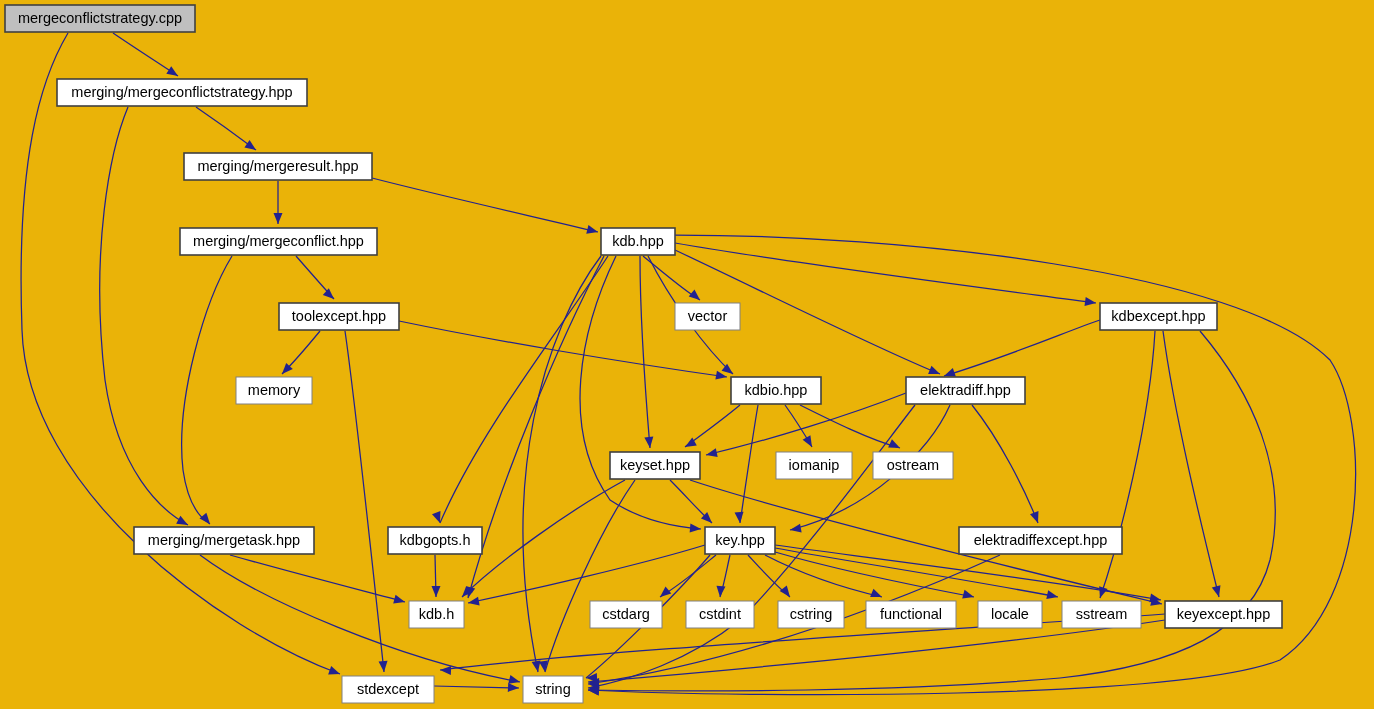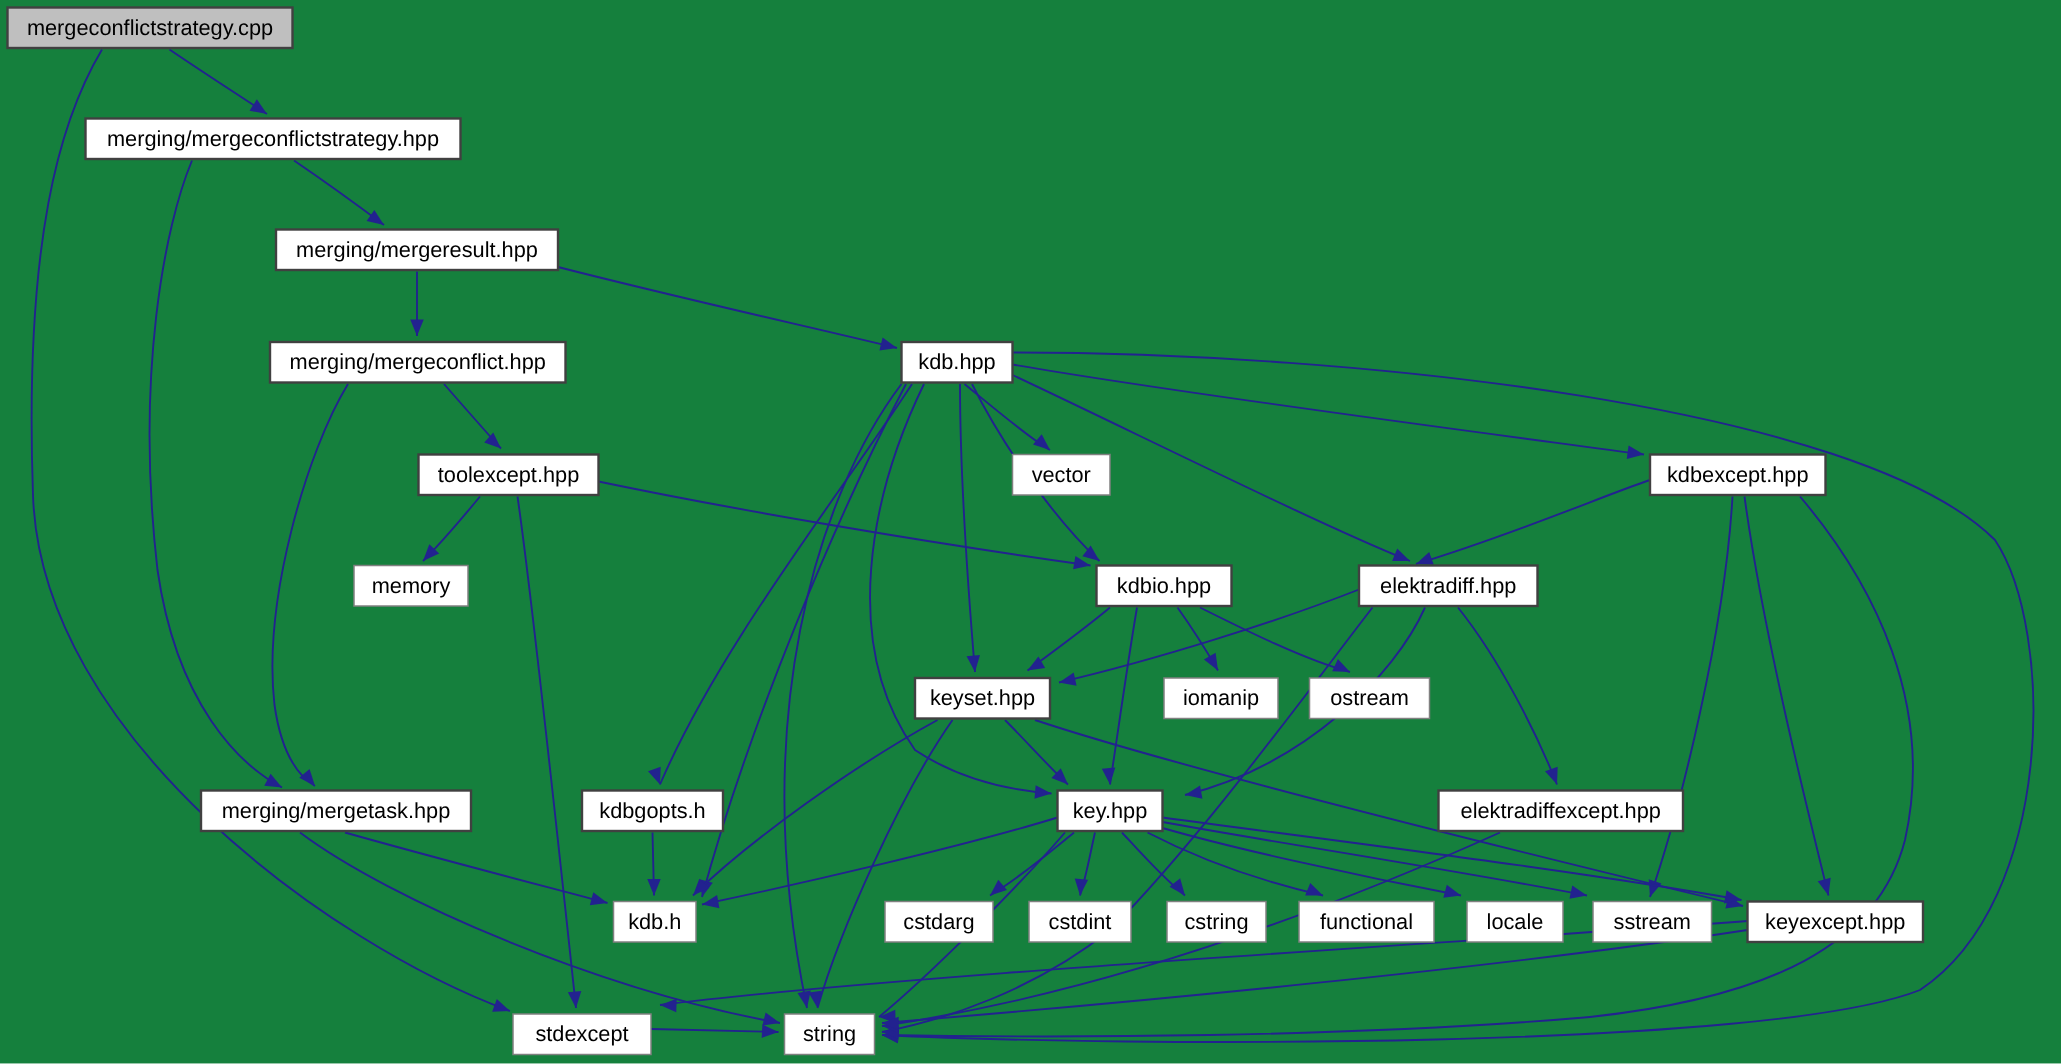--- a/index.html
+++ b/index.html
@@ -4,21 +4,21 @@
 <style>
   html, body {
     margin: 0;
     padding: 0;
     background: #ffffff;
   }
   #graph-root {
     position: relative;
     width: 1374px;
     height: 709px;
-    background: #15803d;
+    background: #eab308;
     font-family: "Liberation Sans", sans-serif;
     overflow: hidden;
   }
   svg#graph-svg {
     position: absolute;
     top: 0;
     left: 0;
     width: 1374px;
     height: 709px;
   }

